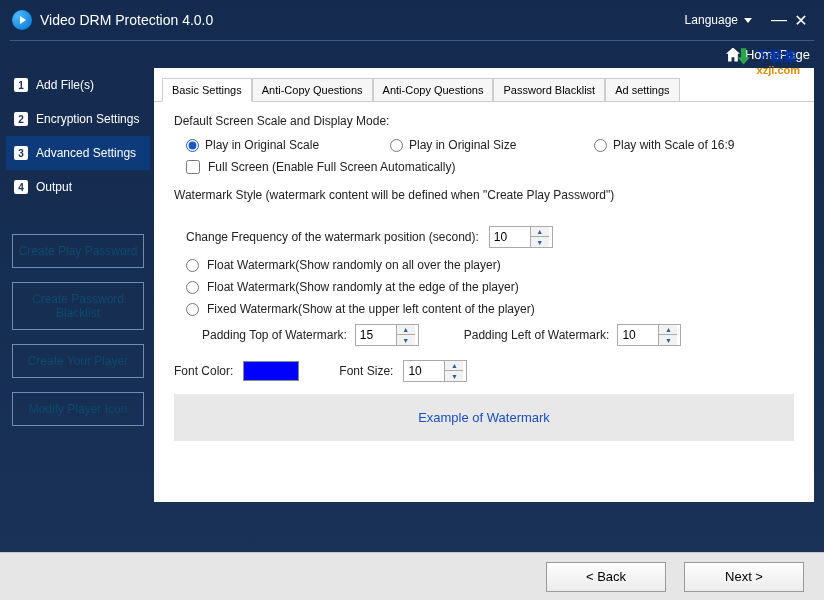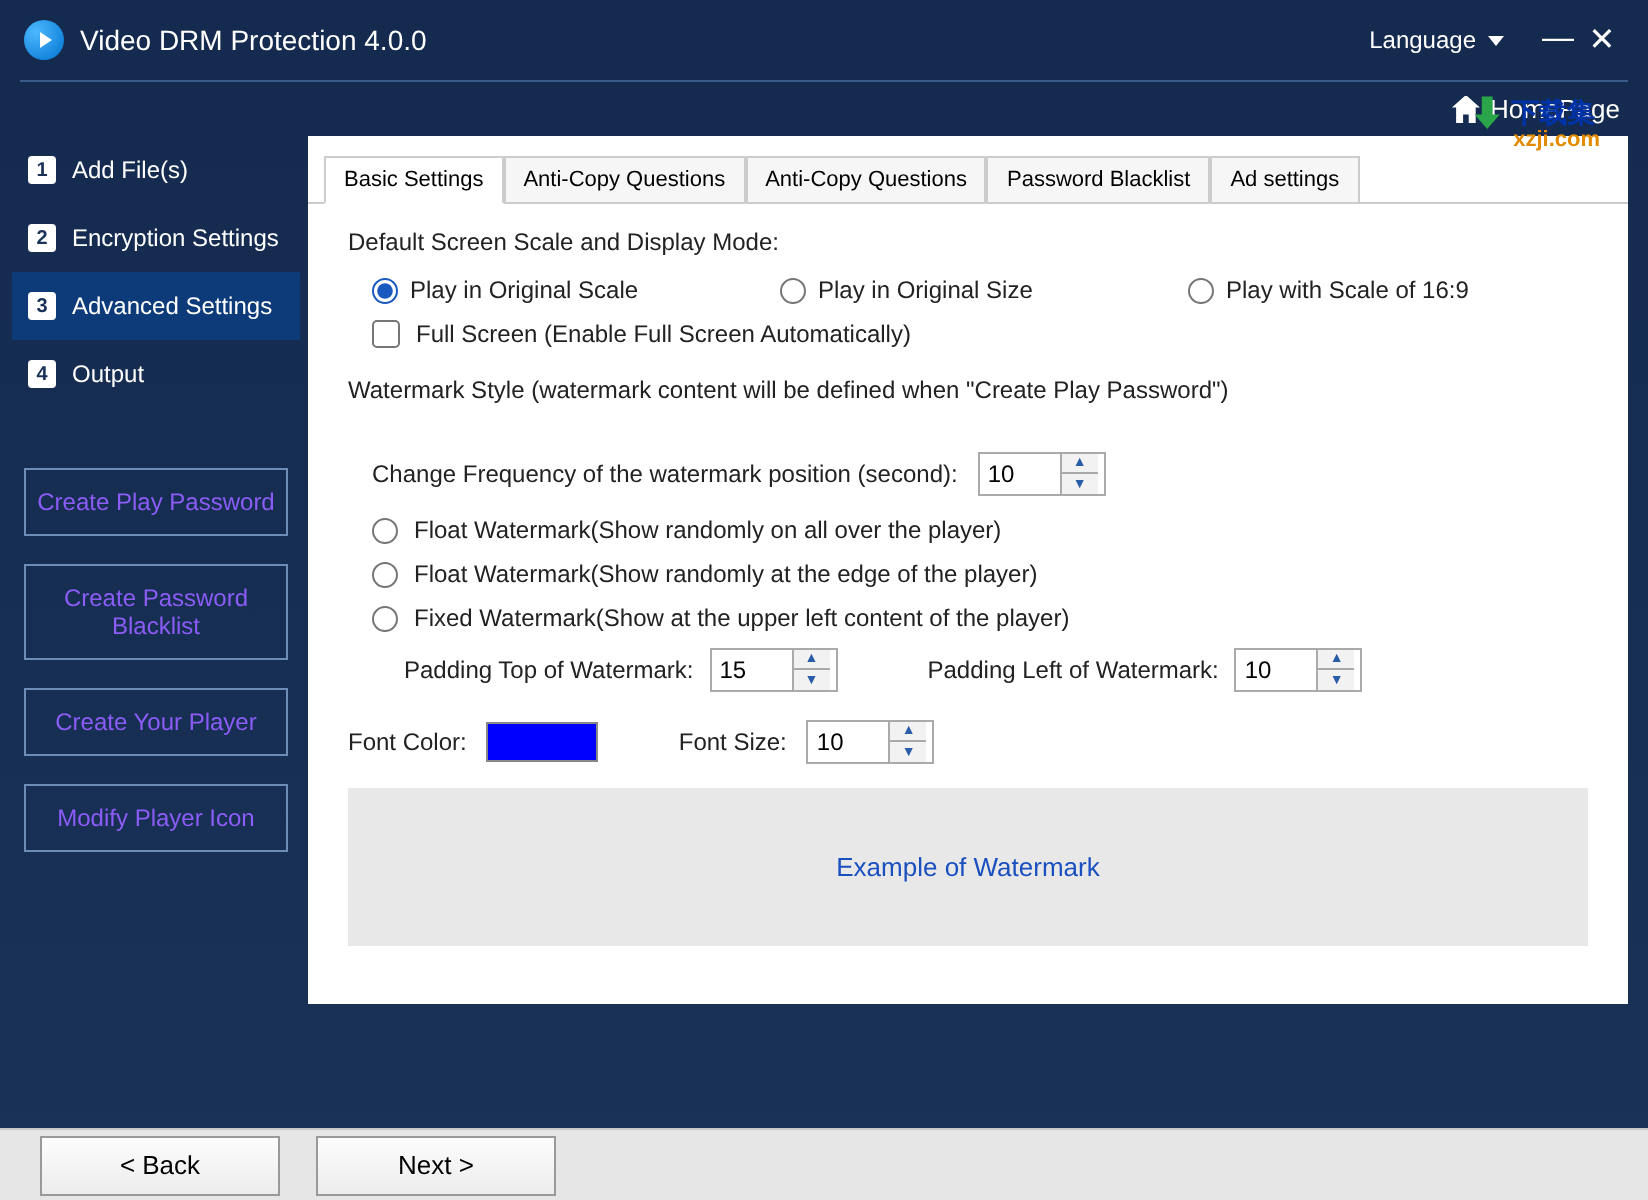--- a/index.html
+++ b/index.html
@@ -15,21 +15,21 @@
 .divider{height:1px;background:#3a5a8a;margin:0 10px}
 .homebar{display:flex;justify-content:flex-end;padding:6px 14px;color:#fff}
 .home{display:flex;align-items:center;font-size:13px;cursor:pointer}
 .home-icon{width:14px;height:14px;background:#fff;clip-path:polygon(50% 0,100% 45%,85% 45%,85% 100%,60% 100%,60% 70%,40% 70%,40% 100%,15% 100%,15% 45%,0 45%);margin-right:5px}
 .body{display:flex;padding:0 10px 0 6px}
 .sidebar{width:176px;padding-top:0;color:#fff;font-size:12px}
 .step{display:flex;align-items:center;padding:10px 8px;cursor:pointer}
 .step.active{background:#0d3b7a}
 .step-num{width:14px;height:14px;background:#fff;color:#1a3258;font-size:10px;font-weight:bold;display:flex;align-items:center;justify-content:center;margin-right:8px;border-radius:2px}
 .side-btns{padding:10px 6px;margin-top:20px}
-.side-btn{border:1px solid #6b8db8;color:#8b5cf6;background:transparent;width:100%;padding:9px 2px;font-size:12px;margin-bottom:14px;cursor:pointer}
+.side-btn{border:1px solid #6b8db8;color:#0c4a6e;background:transparent;width:100%;padding:9px 2px;font-size:12px;margin-bottom:14px;cursor:pointer}
 .panel{flex:1;background:#fff;border-radius:0;padding:0;position:relative;height:434px;margin-left:4px}
 .tabs{display:flex;border-bottom:1px solid #ccc;padding-left:8px;padding-top:10px}
 .tab{font-size:11px;padding:5px 9px;border:1px solid #ccc;border-bottom:none;margin-right:0;background:#f6f6f6;cursor:pointer;position:relative}
 .tab.active{background:#fff;border-bottom:1px solid #fff;margin-bottom:-1px}
 .content{padding:12px 20px;font-size:12px;color:#222}
 .sect{margin-bottom:10px}
 .radio-row{display:flex;gap:4px;margin:8px 0 8px 12px}
 .radio-opt{display:flex;align-items:center;cursor:pointer}
 .radio-opt input{margin-right:6px}
 .r1{width:200px}.r2{width:200px}.r3{width:200px}
@@ -44,25 +44,25 @@
 .spin-btns{display:flex;flex-direction:column;border-left:1px solid #aaa;height:100%}
 .spin-btns div{width:18px;height:10px;display:flex;align-items:center;justify-content:center;cursor:pointer;font-size:7px;color:#2a5da8;background:#f2f2f2}
 .spin-btns div:first-child{border-bottom:1px solid #aaa}
 .pad-row{display:flex;align-items:center;margin:6px 0 14px 28px;gap:45px}
 .pad-row .grp{display:flex;align-items:center}
 .pad-row label{margin-right:8px}
 .fontrow{display:flex;align-items:center;gap:40px;margin-left:0;margin-bottom:12px}
 .fontrow .grp{display:flex;align-items:center}
 .fontrow label{margin-right:10px}
 .color-swatch{width:56px;height:20px;background:#0000ff;border:1px solid #888;cursor:pointer}
-.example{background:#e8e8e8;padding:32px;text-align:center;color:#1a4fbf;font-size:13px;margin-top:4px}
+.example{background:#e8e8e8;padding:16px;text-align:center;color:#1a4fbf;font-size:13px;margin-top:4px}
 .watermark-logo{position:absolute;right:14px;top:-20px;font-size:14px;color:#0033aa;font-weight:bold;pointer-events:none}
 .watermark-logo .dl-arrow{display:inline-block;width:18px;height:18px;background:#2aa54a;clip-path:polygon(35% 0,65% 0,65% 50%,85% 50%,50% 90%,15% 50%,35% 50%);vertical-align:middle;margin-right:3px}
 .watermark-logo .sub{color:#e38b00;font-size:11px;display:block;margin-top:-2px;padding-left:22px}
-.footer{position:absolute;bottom:0;left:0;right:0;height:36px;background:#e6e6e6;display:flex;align-items:center;padding:0 20px;gap:18px;border-top:1px solid #c8c8c8}
+.footer{position:absolute;bottom:0;left:0;right:0;height:48px;background:#e6e6e6;display:flex;justify-content:flex-end;align-items:center;padding:0 20px;gap:18px;border-top:1px solid #c8c8c8}
 .nav-btn{width:120px;height:30px;border:1px solid #999;background:linear-gradient(#fdfdfd,#ececec);font-size:13px;cursor:pointer}
 input[type=radio]{accent-color:#1a5ac0;width:13px;height:13px}
 input[type=checkbox]{width:14px;height:14px}
 </style>
 </head>
 <body>
 
 <div class="titlebar">
   <div class="app-icon"></div>
   <div class="title">Video DRM Protection 4.0.0</div>

